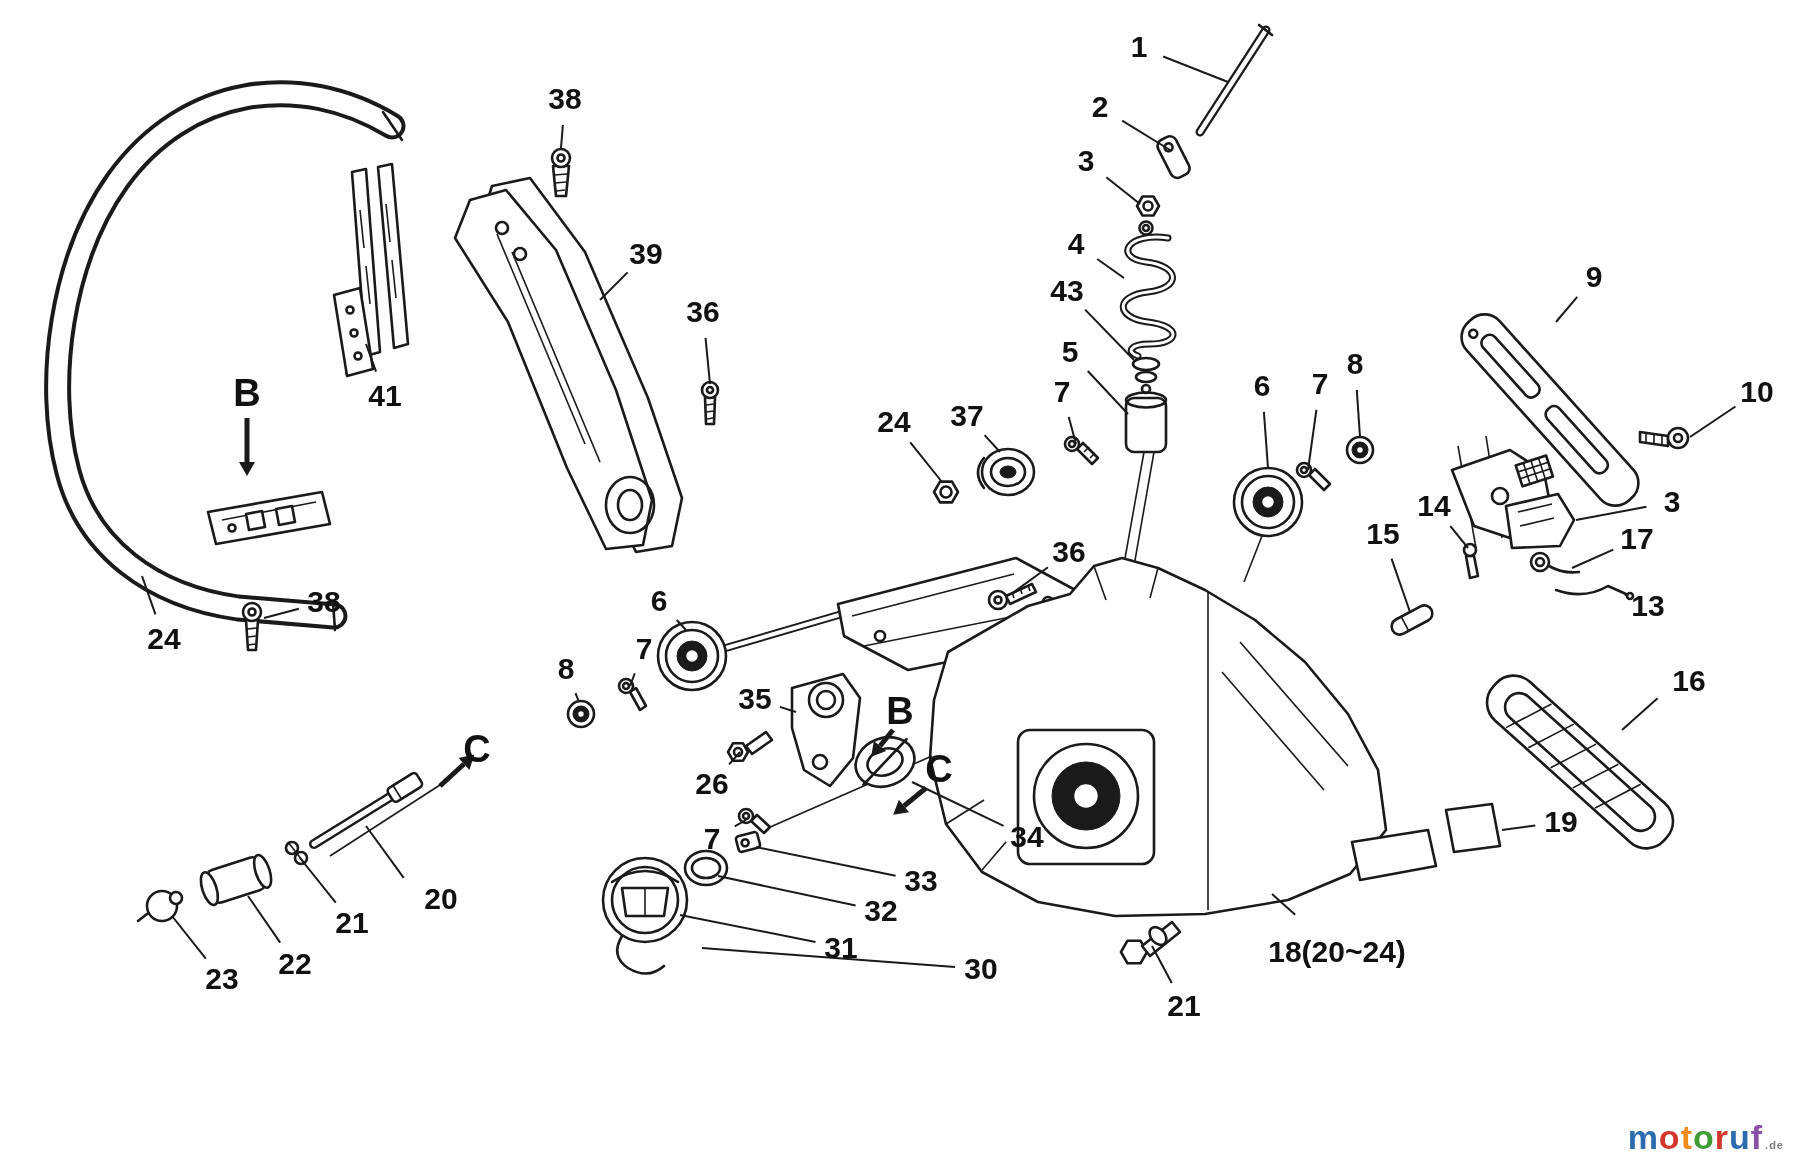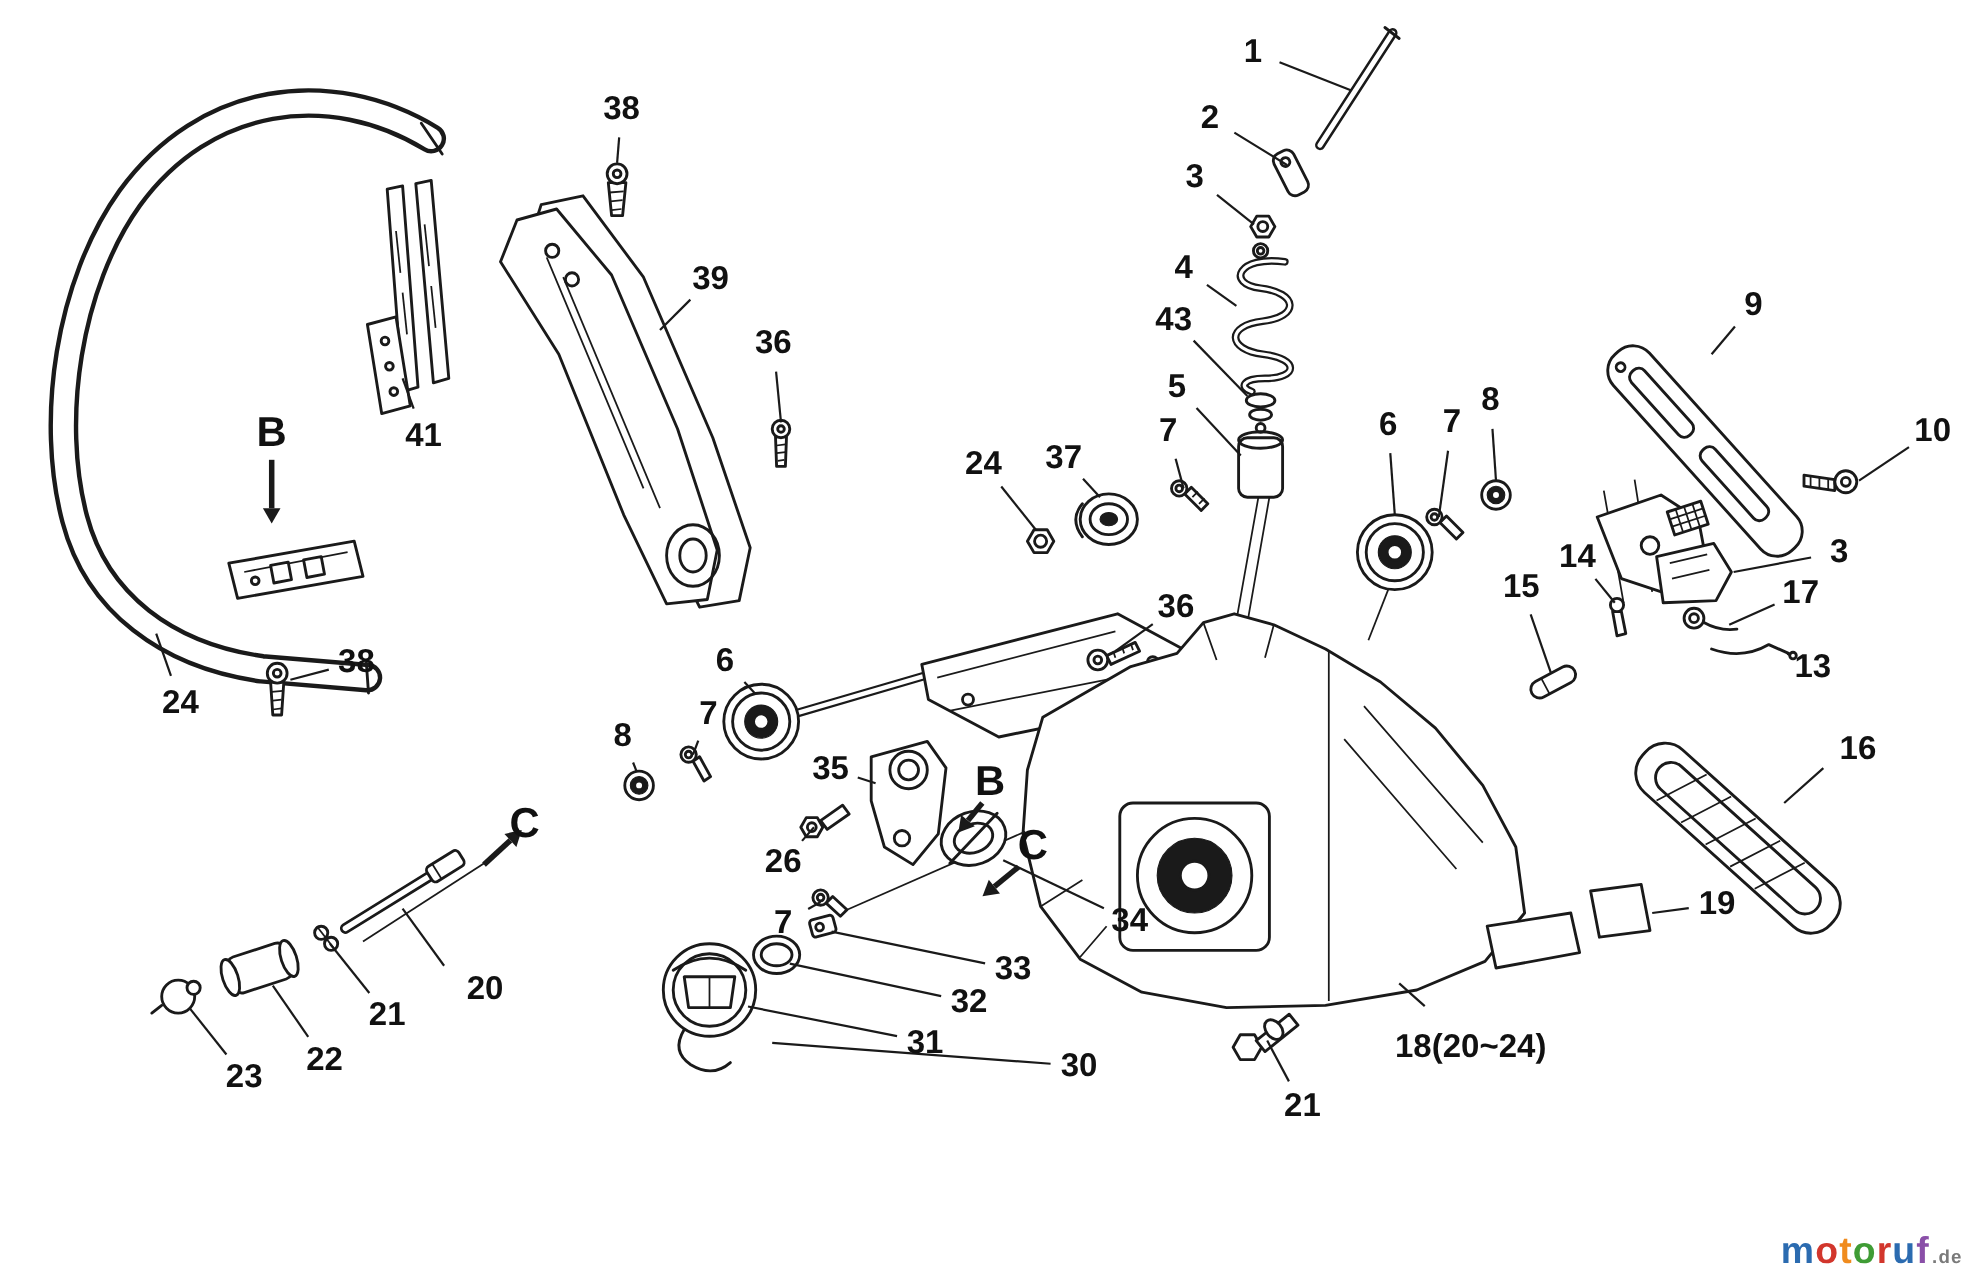--- a/index.html
+++ b/index.html
@@ -14,21 +14,21 @@
   .tube-o{stroke:#1a1a1a;fill:none;stroke-linecap:round;stroke-linejoin:round;}
   .tube-i{stroke:#ffffff;fill:none;stroke-linecap:round;stroke-linejoin:round;}
   
   .callout{position:absolute;transform:translate(-50%,-50%);font-weight:700;font-size:30px;
            color:#111;white-space:nowrap;user-select:none;line-height:1;}
   .callout.ref{font-size:38px;font-weight:800;}
   #labels{position:absolute;left:0;top:0;width:100%;height:100%;}
   
   #watermark{position:absolute;right:16px;bottom:6px;font-weight:800;font-size:34px;
              letter-spacing:1px;line-height:1;}
-  #watermark .suffix{font-size:17px;font-weight:700;margin-left:2px;}
+  #watermark .suffix{font-size:11px;font-weight:700;margin-left:2px;}
 </style>
 </head>
 <body>
 
 <div id="stage">
 
 <svg id="art" width="1800" height="1160" viewBox="0 0 1800 1160">
 
   <g>
     <path class="tube-o" stroke-width="27" d="M 392,126 C 300,70 186,86 118,180 C 62,258 44,382 68,472 C 88,548 152,596 238,608 L 334,616"></path>

